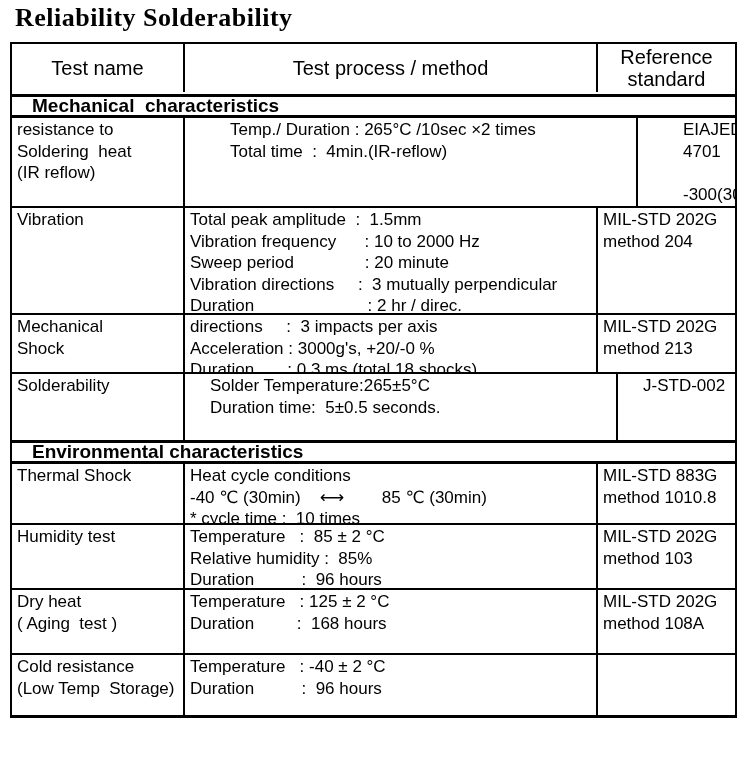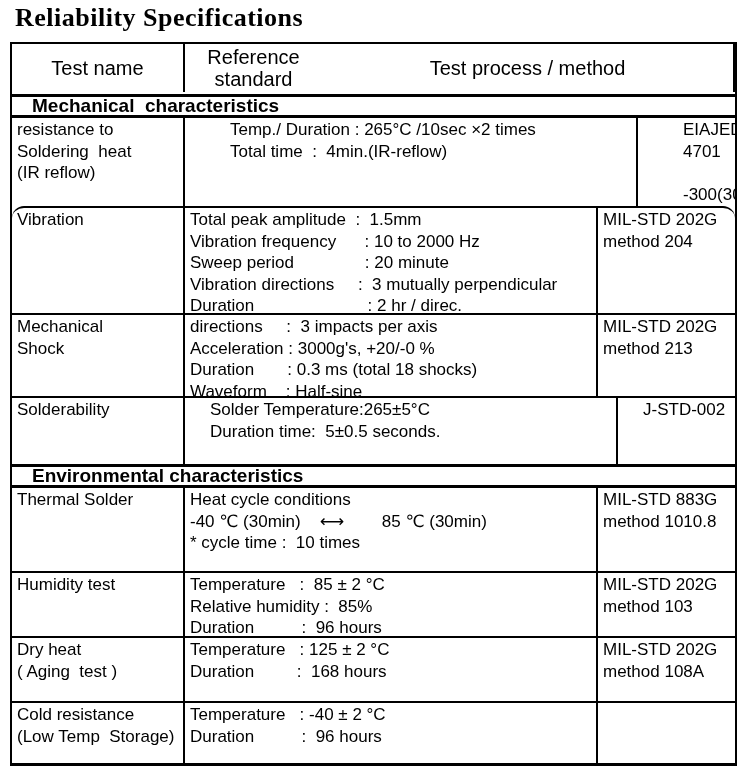--- a/index.html
+++ b/index.html
@@ -32,35 +32,35 @@
     display: flex; align-items: center; justify-content: center;
     text-align: center; font-size: 20px; line-height: 22px; padding: 0;
   }
   .band {
     border-top: 3px solid #000; border-bottom: 3px solid #000;
     height: 24px; display: flex; align-items: center;
     padding-left: 20px; font-weight: bold; font-size: 19px;
     white-space: pre; overflow: hidden;
   }
   .band.gap-above { margin-top: 2px; }
-  .h88 { height: 88px; gap: 40px; } .h107 { height: 107px; border-radius: 12px; } .h83 { height: 83px; }
+  .h88 { height: 88px; gap: 40px; } .h107 { height: 107px; } .h83 { height: 59px; }
   .h68 { height: 68px; gap: 20px; } .h65 { height: 65px; } .h62 { height: 62px; }
 </style>
 </head>
 <body>
 
-<h1 class="title">Reliability Specifications</h1>
+<h1 class="title">Reliability Solderability</h1>
 
 <div class="rs-table">
 
   <div class="row thead no-top">
     <div class="cell c1">Test name</div>
+    <div class="cell c2">Test process / method</div>
     <div class="cell c3">Reference
 standard</div>
-    <div class="cell c2">Test process / method</div>
   </div>
 
   <div class="band gap-above">Mechanical  characteristics</div>
 
   <div class="row h88 no-top">
     <div class="cell c1">resistance to
 Soldering  heat
 (IR reflow)</div>
     <div class="cell c2">Temp./ Duration : 265°C /10sec ×2 times
 Total time  :  4min.(IR-reflow)</div>
@@ -94,21 +94,21 @@
   <div class="row h68">
     <div class="cell c1">Solderability</div>
     <div class="cell c2">Solder Temperature:265±5°C
 Duration time:  5±0.5 seconds.</div>
     <div class="cell c3">J-STD-002</div>
   </div>
 
   <div class="band">Environmental characteristics</div>
 
   <div class="row h83 no-top">
-    <div class="cell c1">Thermal Solder</div>
+    <div class="cell c1">Thermal Shock</div>
     <div class="cell c2">Heat cycle conditions
 -40 ℃ (30min)    ⟷        85 ℃ (30min)
 * cycle time :  10 times</div>
     <div class="cell c3">MIL-STD 883G
 method 1010.8</div>
   </div>
 
   <div class="row h65">
     <div class="cell c1">Humidity test</div>
     <div class="cell c2">Temperature   :  85 ± 2 °C

